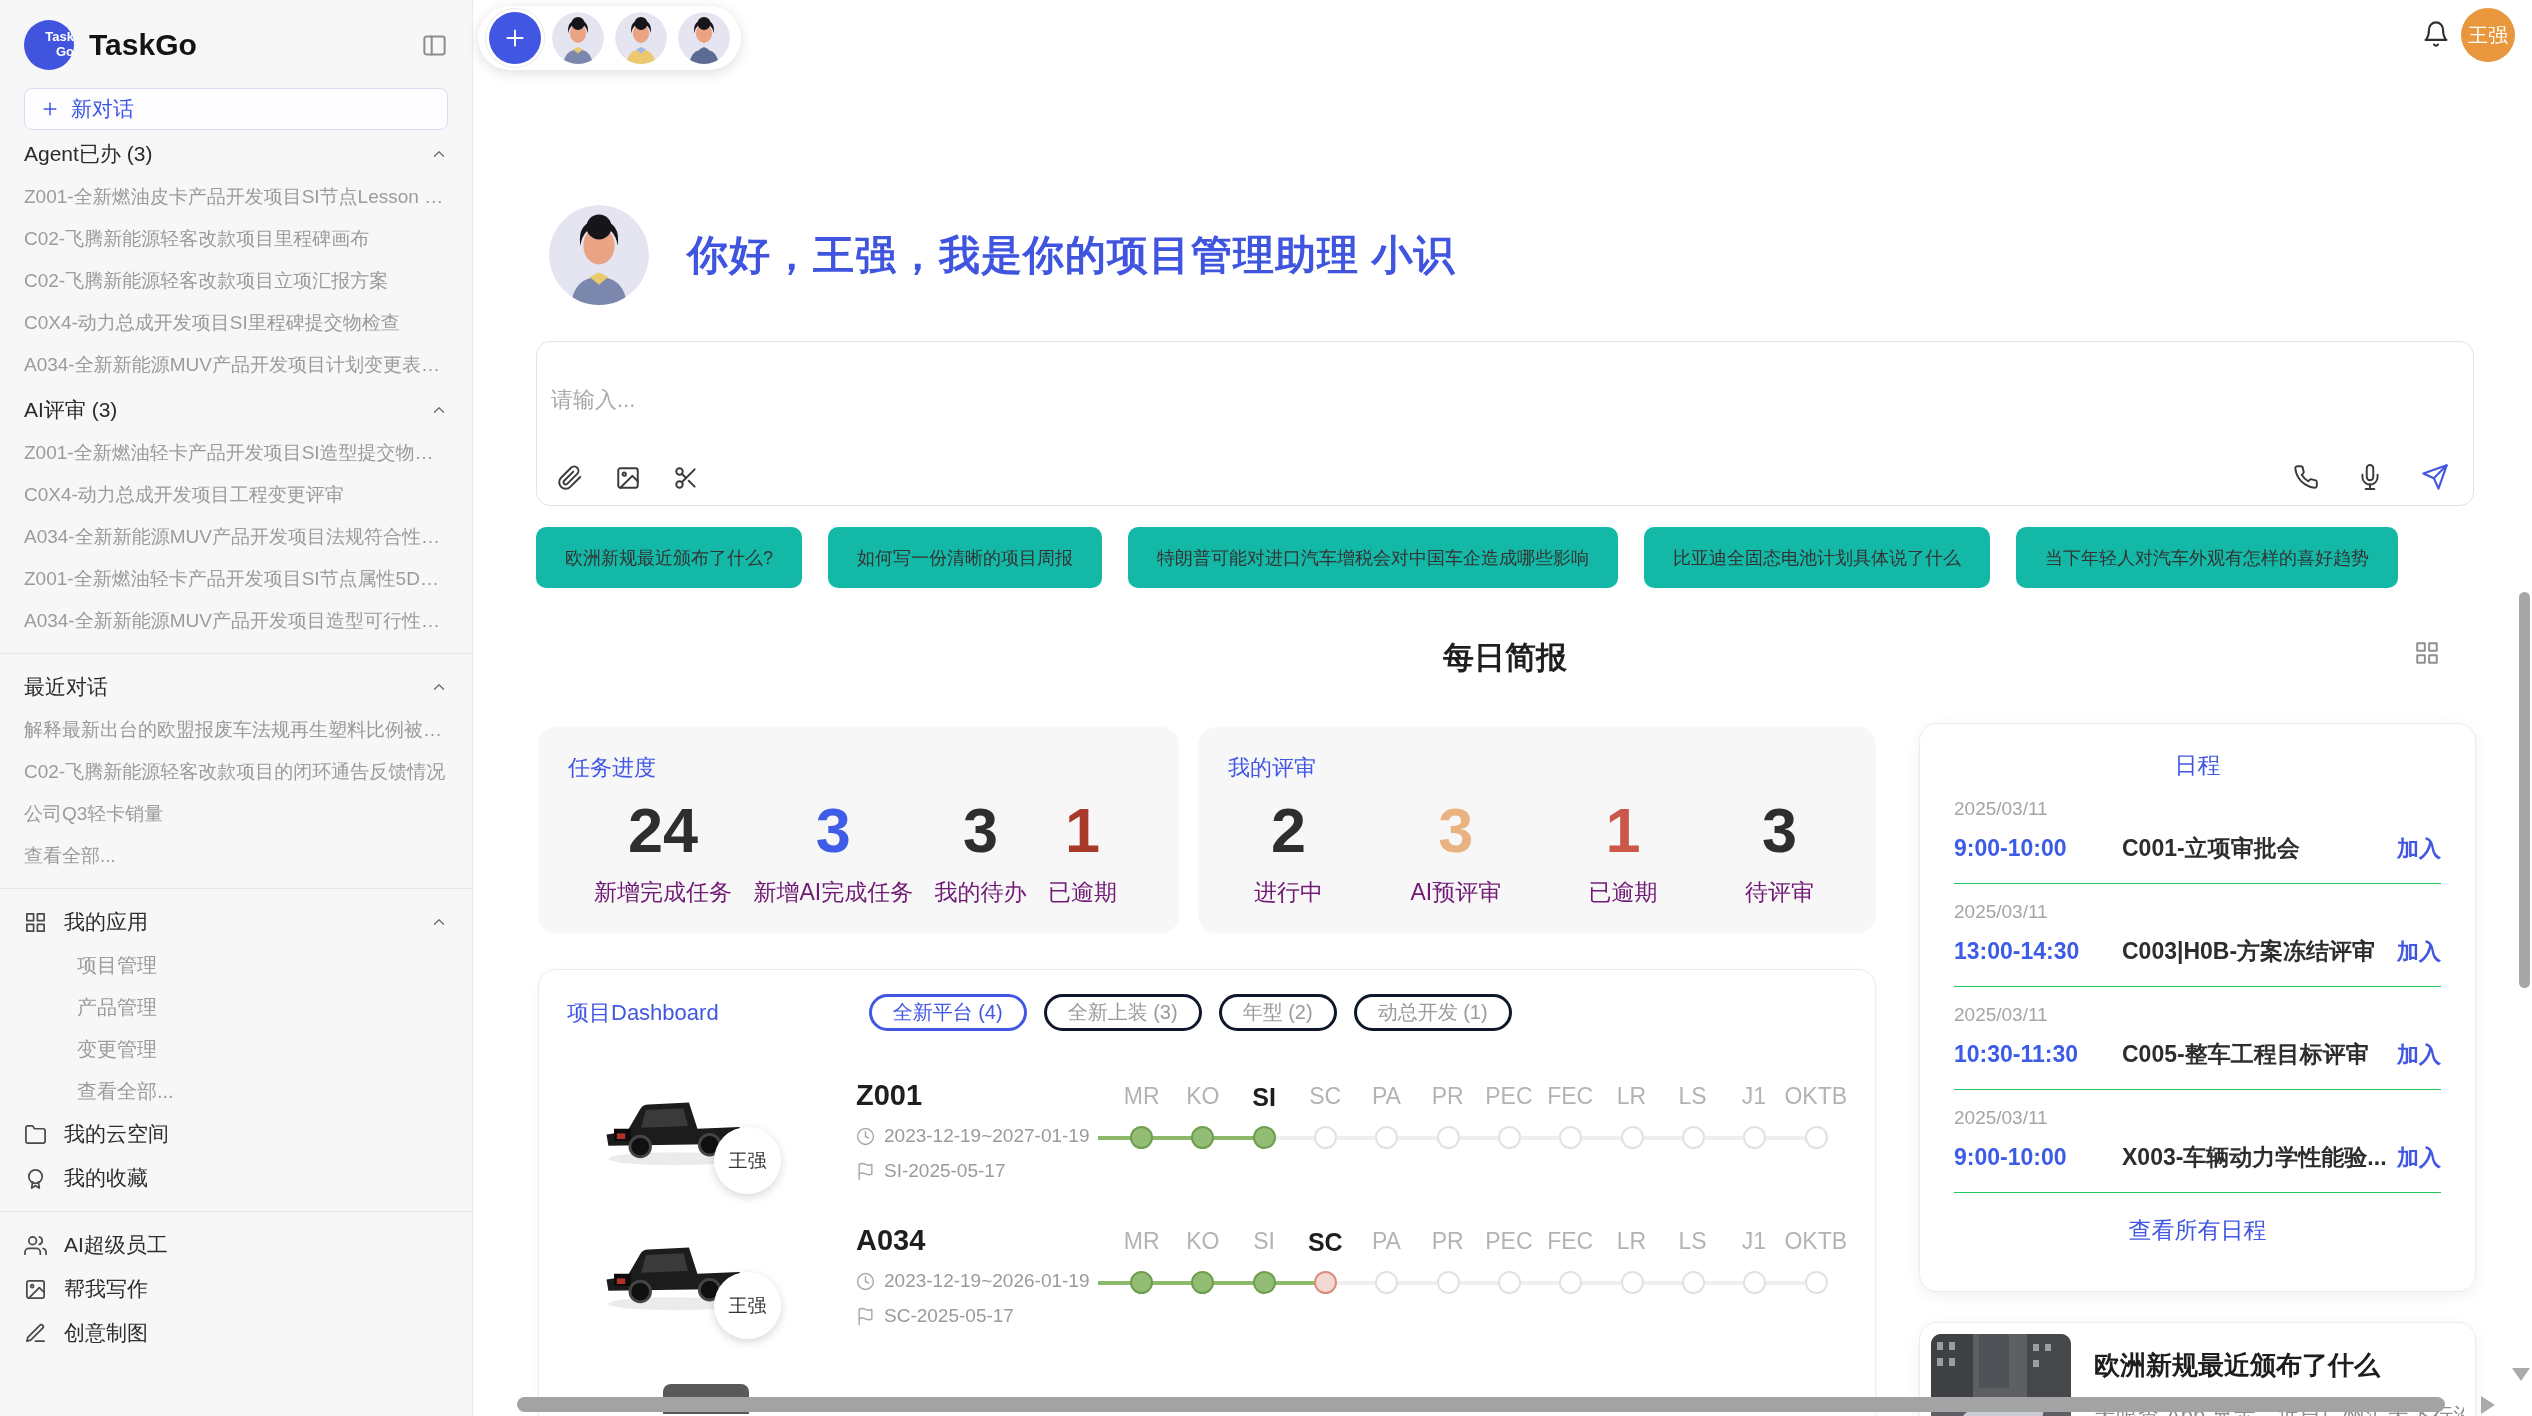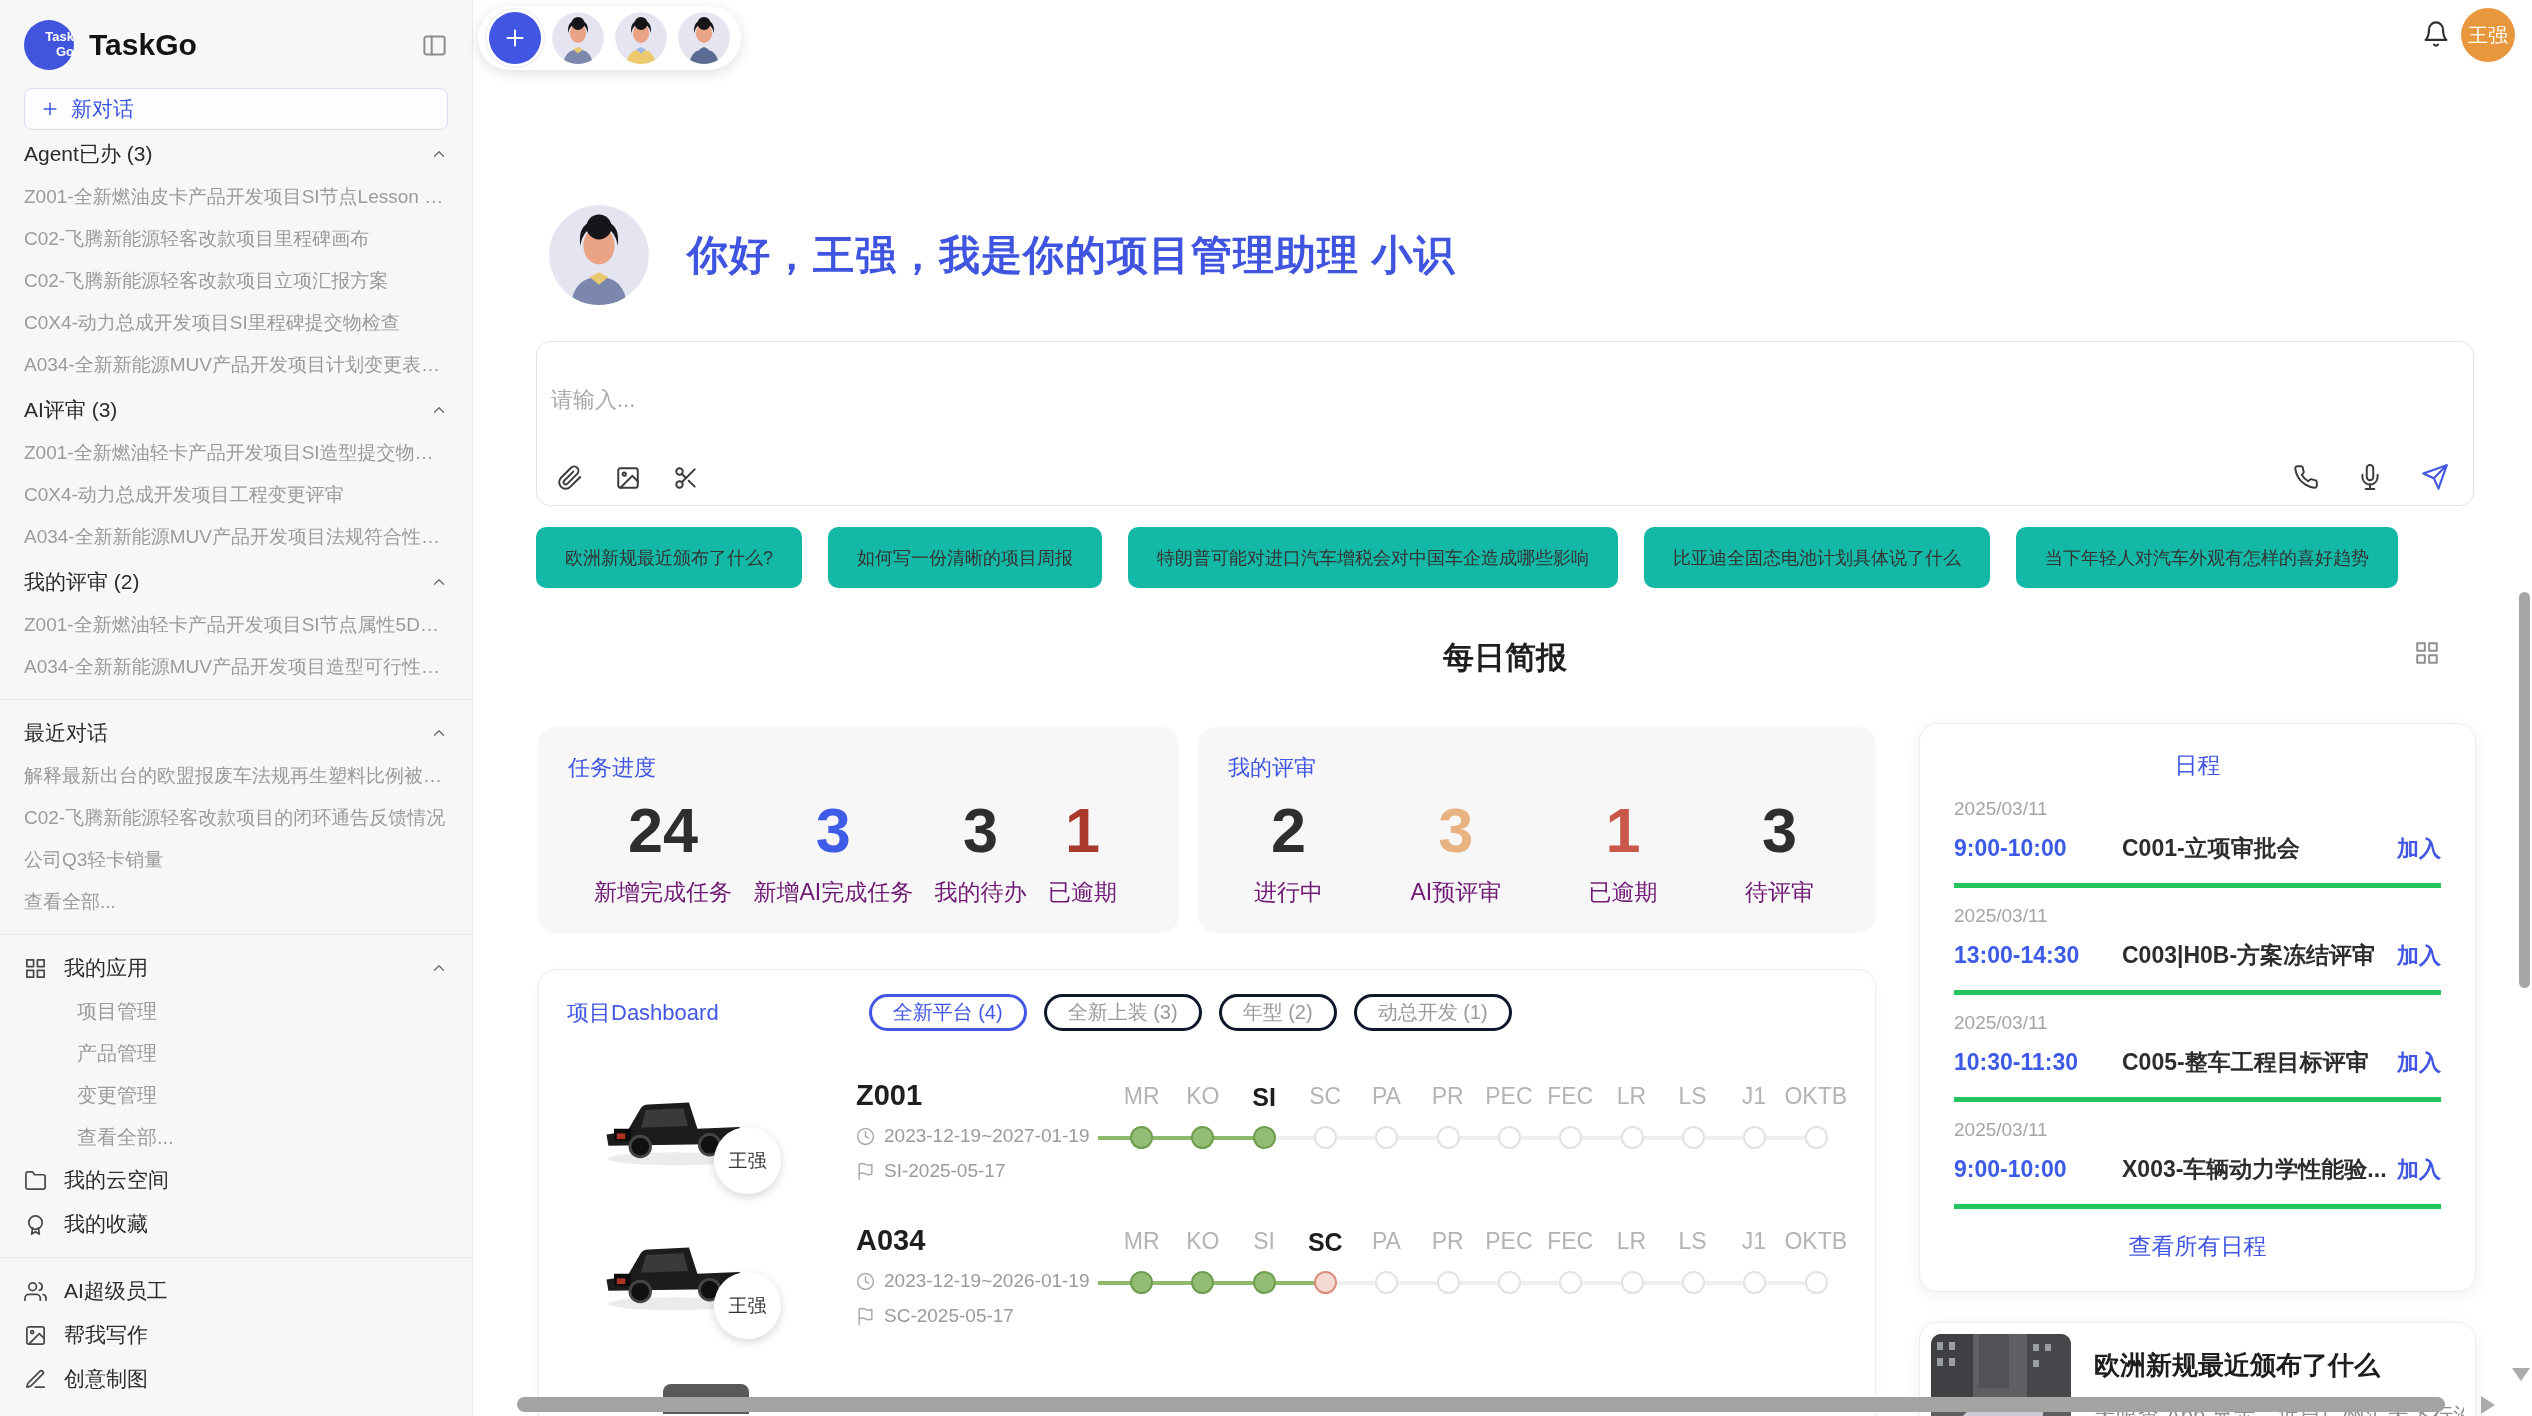--- a/index.html
+++ b/index.html
@@ -115,21 +115,21 @@
   .dot.done { background:#93bd74; border-color:#6f9e4f; }
   .dot.overdue { background:#f3d9d2; border-color:#dc8d7c; }
   .proj-sliver { position:absolute; left:124px; top:414px; width:86px; height:30px;
     border-radius:8px 8px 0 0; background:#3c3c3c; opacity:.85; }
 
   
   .schedule-card { position:absolute; left:1919px; top:723px; width:557px; height:569px;
     background:#fff; border:1px solid #ececec; border-radius:18px; padding:26px 34px 0;
     box-shadow:0 4px 16px rgba(0,0,0,.06); overflow:hidden; }
   .sch-title { text-align:center; font-size:23px; color:#4156e3; }
-  .event { padding:17px 0 19px; border-bottom:5px solid #22c55e; }
+  .event { padding:17px 0 19px; border-bottom:1px solid #22c55e; }
   .ev-date { font-size:19px; color:#a5a5a5; }
   .ev-row { display:flex; align-items:center; margin-top:13px;font-weight:bold; }
   .ev-time { width:168px; font-size:23px; color:#3c5be6; flex:none; }
   .ev-title { flex:1; font-size:23px; color:#2d2d2d; white-space:nowrap; overflow:hidden; }
   .ev-join { font-size:22px; color:#4156e3; cursor:pointer; flex:none; }
   .view-all { text-align:center; font-size:23px; color:#4156e3; margin-top:22px; cursor:pointer; }
 
   
   .news-card { position:absolute; left:1919px; top:1322px; width:557px; height:160px;
     background:#fff; border:1px solid #ececec; border-radius:18px; padding:11px;
@@ -194,28 +194,20 @@
     <span>AI评审  (3)</span>
     <span class="icon chev">
           <svg width="18" height="18" viewBox="0 0 24 24" fill="none" stroke="currentColor" stroke-width="1.8" stroke-linecap="round" stroke-linejoin="round">
             <polyline points="6 15 12 9 18 15"></polyline>
           </svg>
         </span>
       </div>
       <div class="side-item">Z001-全新燃油轻卡产品开发项目SI造型提交物评审</div>
       <div class="side-item">C0X4-动力总成开发项目工程变更评审</div>
       <div class="side-item">A034-全新新能源MUV产品开发项目法规符合性评审</div>
-      <div class="section-header">
-    <span>我的评审  (2)</span>
-    <span class="icon chev">
-          <svg width="18" height="18" viewBox="0 0 24 24" fill="none" stroke="currentColor" stroke-width="1.8" stroke-linecap="round" stroke-linejoin="round">
-            <polyline points="6 15 12 9 18 15"></polyline>
-          </svg>
-        </span>
-      </div>
       <div class="side-item">Z001-全新燃油轻卡产品开发项目SI节点属性5D文件评审</div>
       <div class="side-item">A034-全新新能源MUV产品开发项目造型可行性评审</div>
     </div>
   <div class="side-divider"></div>
   <div id="recent-section">
       <div class="section-header">
      <span>最近对话</span>
      <span class="icon chev">
           <svg width="18" height="18" viewBox="0 0 24 24" fill="none" stroke="currentColor" stroke-width="1.8" stroke-linecap="round" stroke-linejoin="round">
             <polyline points="6 15 12 9 18 15"></polyline>

